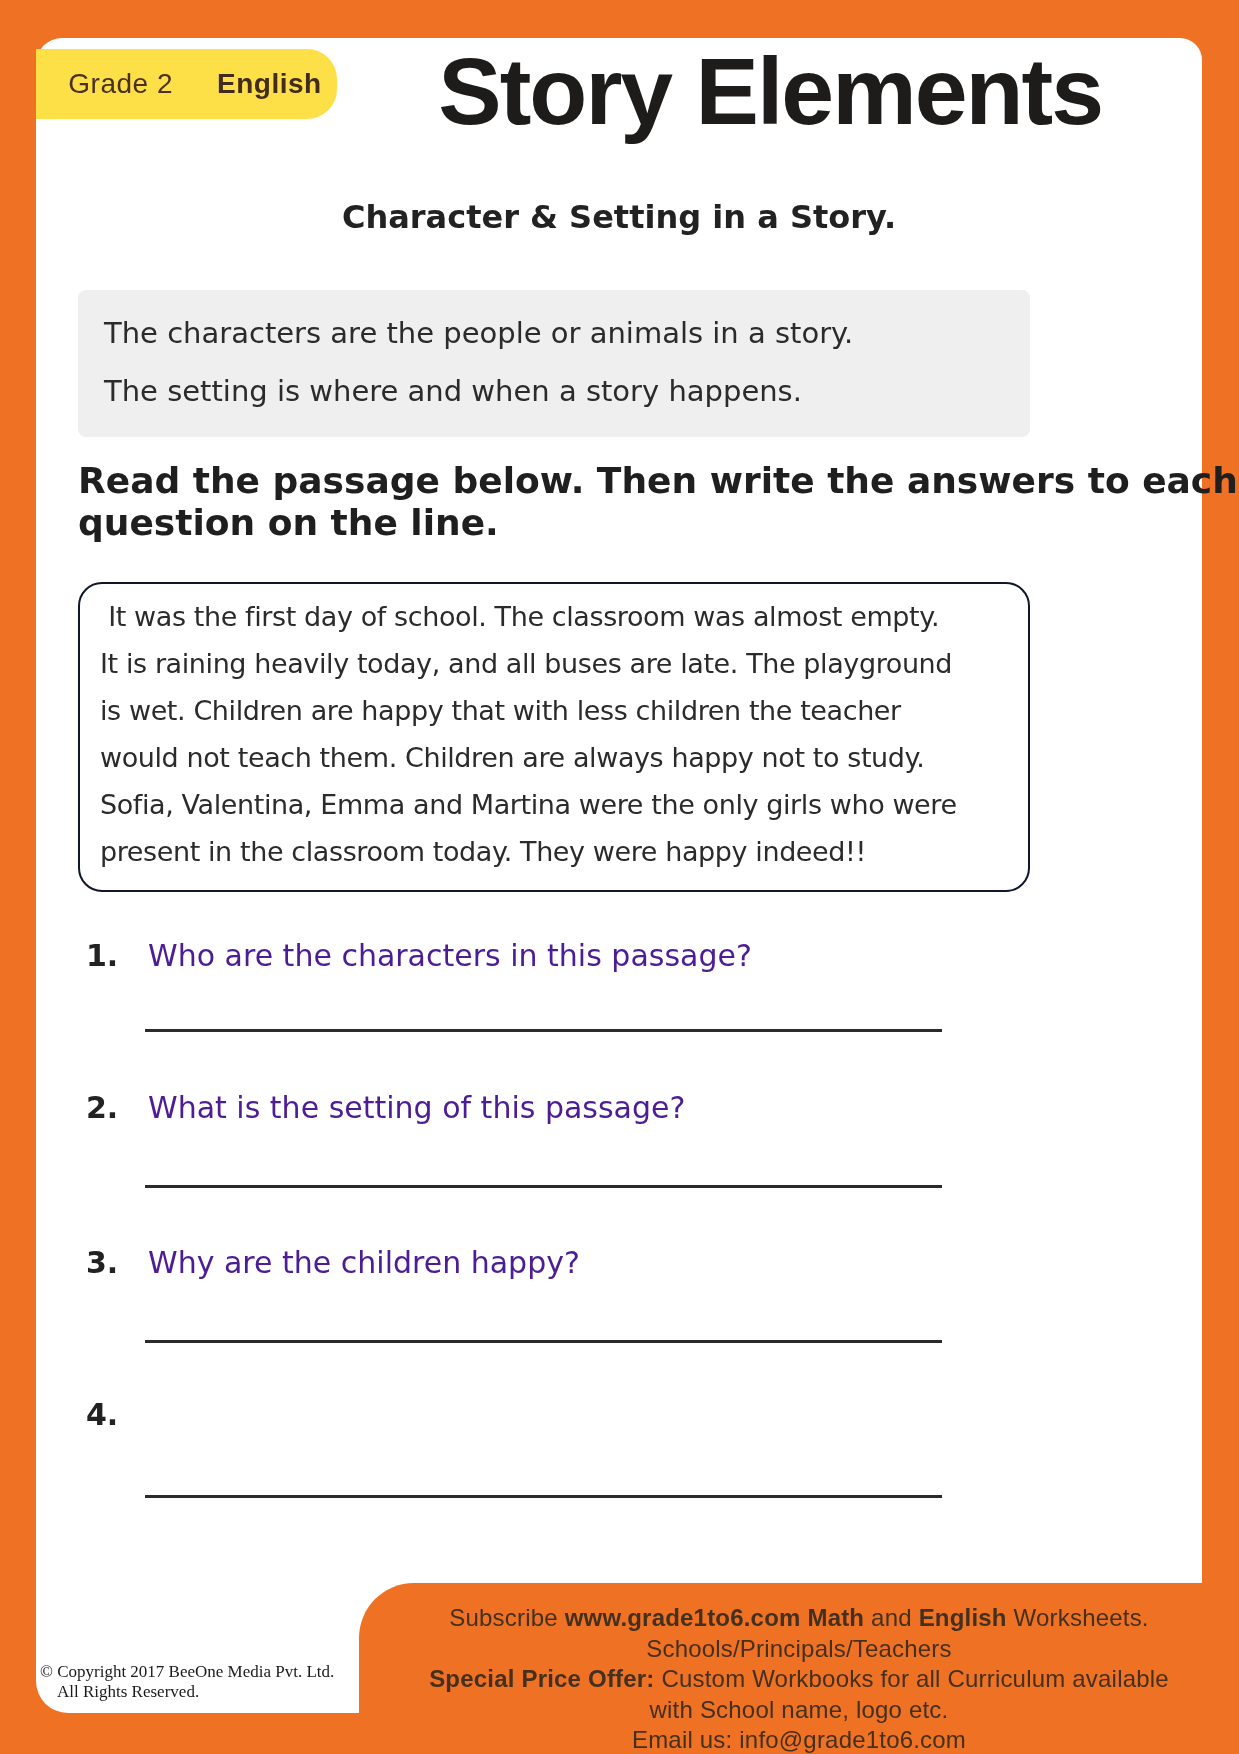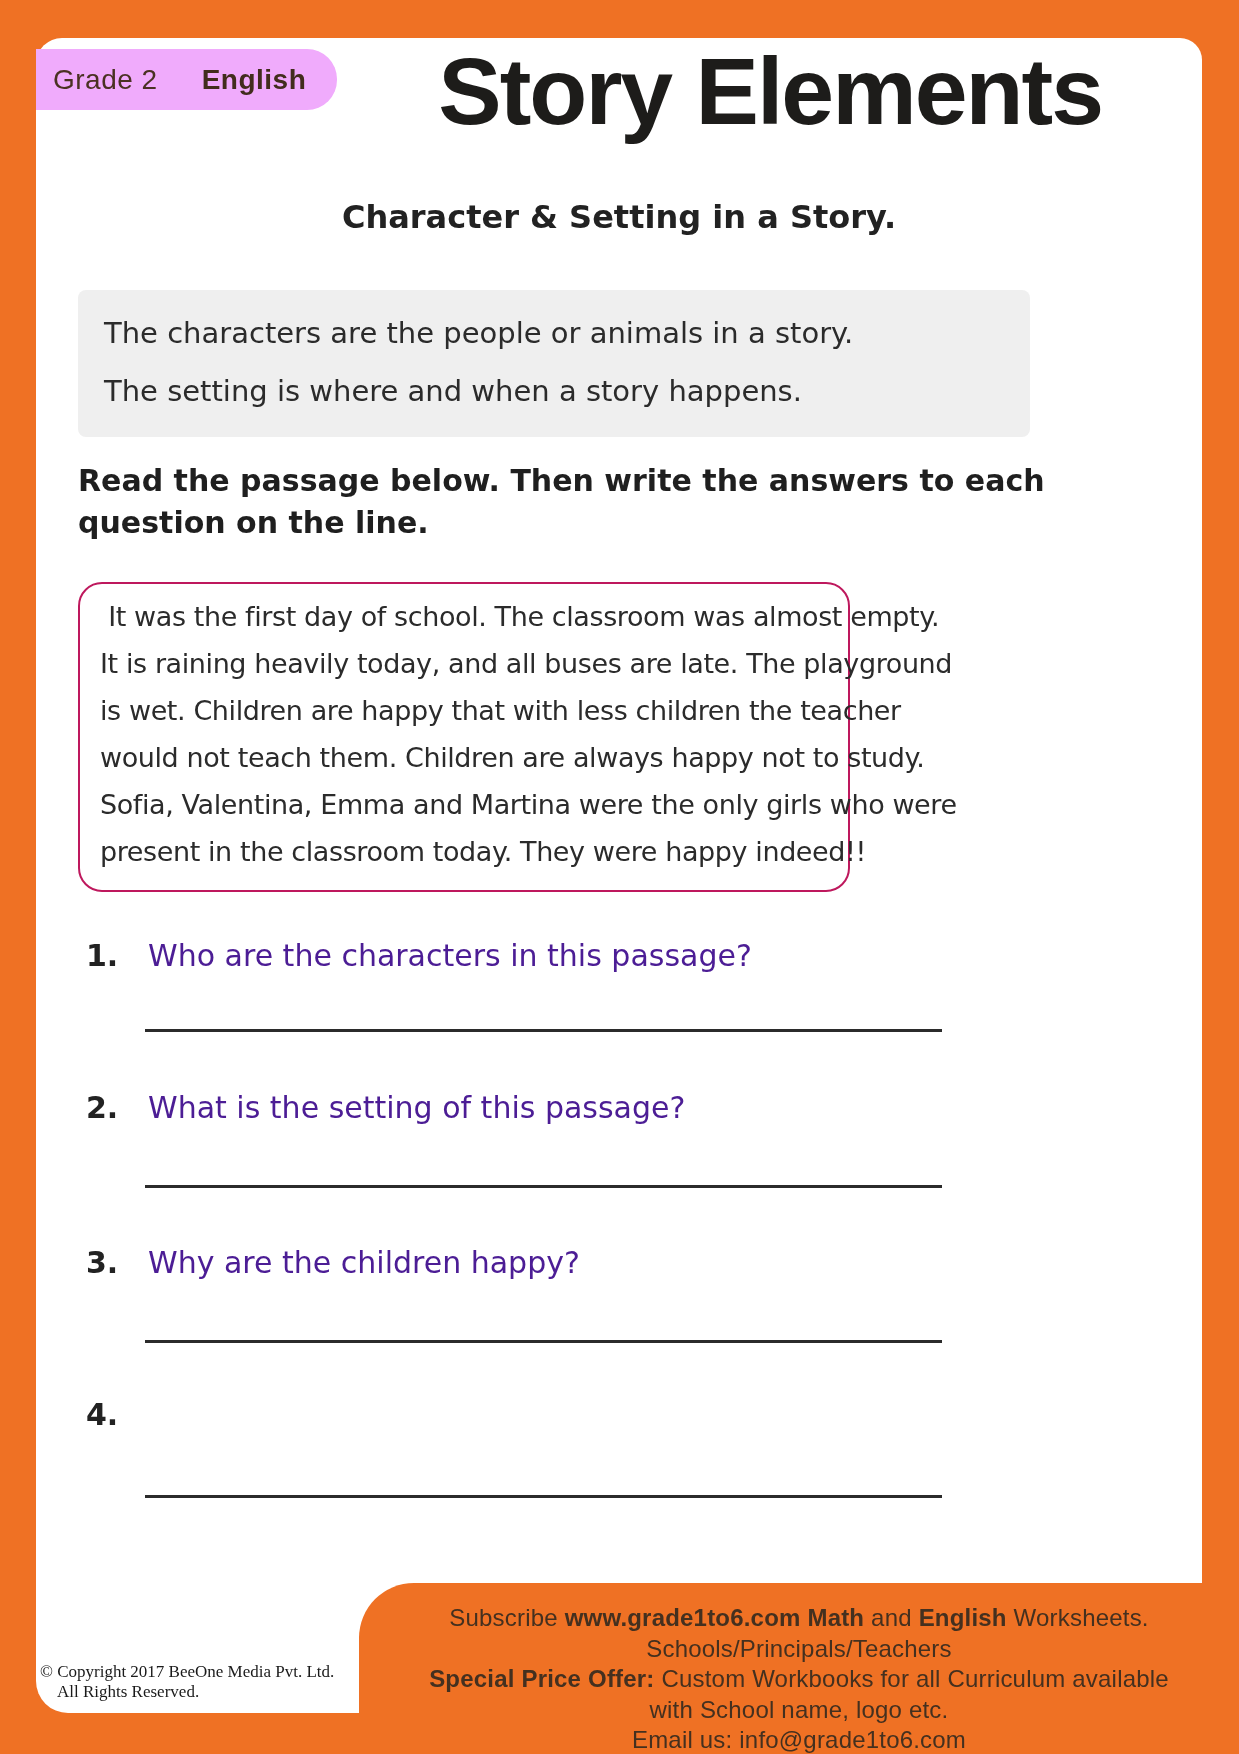--- a/index.html
+++ b/index.html
@@ -1,33 +1,33 @@
 <!DOCTYPE html>
 <html><head>
 <meta charset="utf-8">
 <style>
   html,body{margin:0;padding:0;}
   body{width:1239px;height:1754px;font-family:"Liberation Sans",sans-serif;}
   .page{position:relative;width:1239px;height:1754px;background:#EF7124;overflow:hidden;}
   .white-panel{position:absolute;left:36px;top:38px;width:1166px;height:1675px;background:#ffffff;border-radius:26px 22px 22px 32px;}
 
-  .badge{position:absolute;left:36px;top:49px;width:301px;height:61px;background:#f0abfc;border-radius:0 30px 30px 0;display:flex;align-items:center;padding-left:17px;box-sizing:border-box;}
+  .badge{position:absolute;left:36px;top:49px;width:301px;height:70px;background:#fde047;border-radius:0 30px 30px 0;display:flex;align-items:center;padding-left:17px;box-sizing:border-box;justify-content:center;}
   .badge .grade{font-size:28px;font-weight:400;color:#4A3122;letter-spacing:0.5px;}
   .badge .subject{font-size:28px;font-weight:700;color:#422C1D;margin-left:44px;letter-spacing:0.5px;}
 
   .title{position:absolute;left:350px;top:40px;width:752px;height:102px;line-height:102px;text-align:right;font-size:95px;font-weight:800;letter-spacing:-2px;color:#1D1C1A;font-family:"Liberation Sans",sans-serif;white-space:nowrap;}
   .subtitle{position:absolute;left:36px;top:198px;width:1166px;text-align:center;font-size:32px;font-weight:700;color:#222222;font-family:"DejaVu Sans",sans-serif;}
 
   .defbox{position:absolute;left:78px;top:290px;width:952px;height:147px;background:#EFEFEF;border-radius:8px;box-sizing:border-box;padding:14px 20px 0 26px;}
   .defbox .line{font-family:"DejaVu Sans",sans-serif;font-size:29px;line-height:58px;color:#2B2B2B;white-space:nowrap;}
 
   .instruction{position:absolute;left:78px;top:460px;width:960px;}
-  .instruction .line{font-family:"DejaVu Sans",sans-serif;font-size:30px;font-weight:700;line-height:42px;color:#1F1F1F;white-space:nowrap;}
+  .instruction .line{font-family:"DejaVu Sans",sans-serif;font-size:36px;font-weight:700;line-height:42px;color:#1F1F1F;white-space:nowrap;}
 
-  .passagebox{position:absolute;left:78px;top:582px;width:772px;height:310px;border:2px solid #be185d;border-radius:24px;box-sizing:border-box;padding:9px 20px 0 20px;background:#ffffff;}
+  .passagebox{position:absolute;left:78px;top:582px;width:952px;height:310px;border:2px solid #0f172a;border-radius:24px;box-sizing:border-box;padding:9px 20px 0 20px;background:#ffffff;}
   .passagebox .line{font-family:"DejaVu Sans",sans-serif;font-size:27px;letter-spacing:-0.4px;line-height:47px;color:#2B2B2B;white-space:pre;}
 
   .question{position:absolute;left:86px;width:944px;display:flex;}
   .q-num{font-family:"DejaVu Sans",sans-serif;font-size:30px;font-weight:700;line-height:42px;color:#222222;width:62px;flex:0 0 62px;}
   .q-text{font-family:"DejaVu Sans",sans-serif;font-size:30px;line-height:42px;color:#4c1d95;white-space:nowrap;}
   .answer-line{position:absolute;left:145px;width:797px;height:0;border-top:3px solid #2B2B2B;}
 
   .footer-block{position:absolute;left:359px;top:1583px;width:880px;height:171px;background:#EF7124;border-radius:55px 0 0 0;box-sizing:border-box;padding-top:20px;text-align:center;}
   .footer-block .fline{font-size:24px;line-height:30.5px;color:#44301F;letter-spacing:0.2px;}
   .footer-block .b{font-weight:700;}

